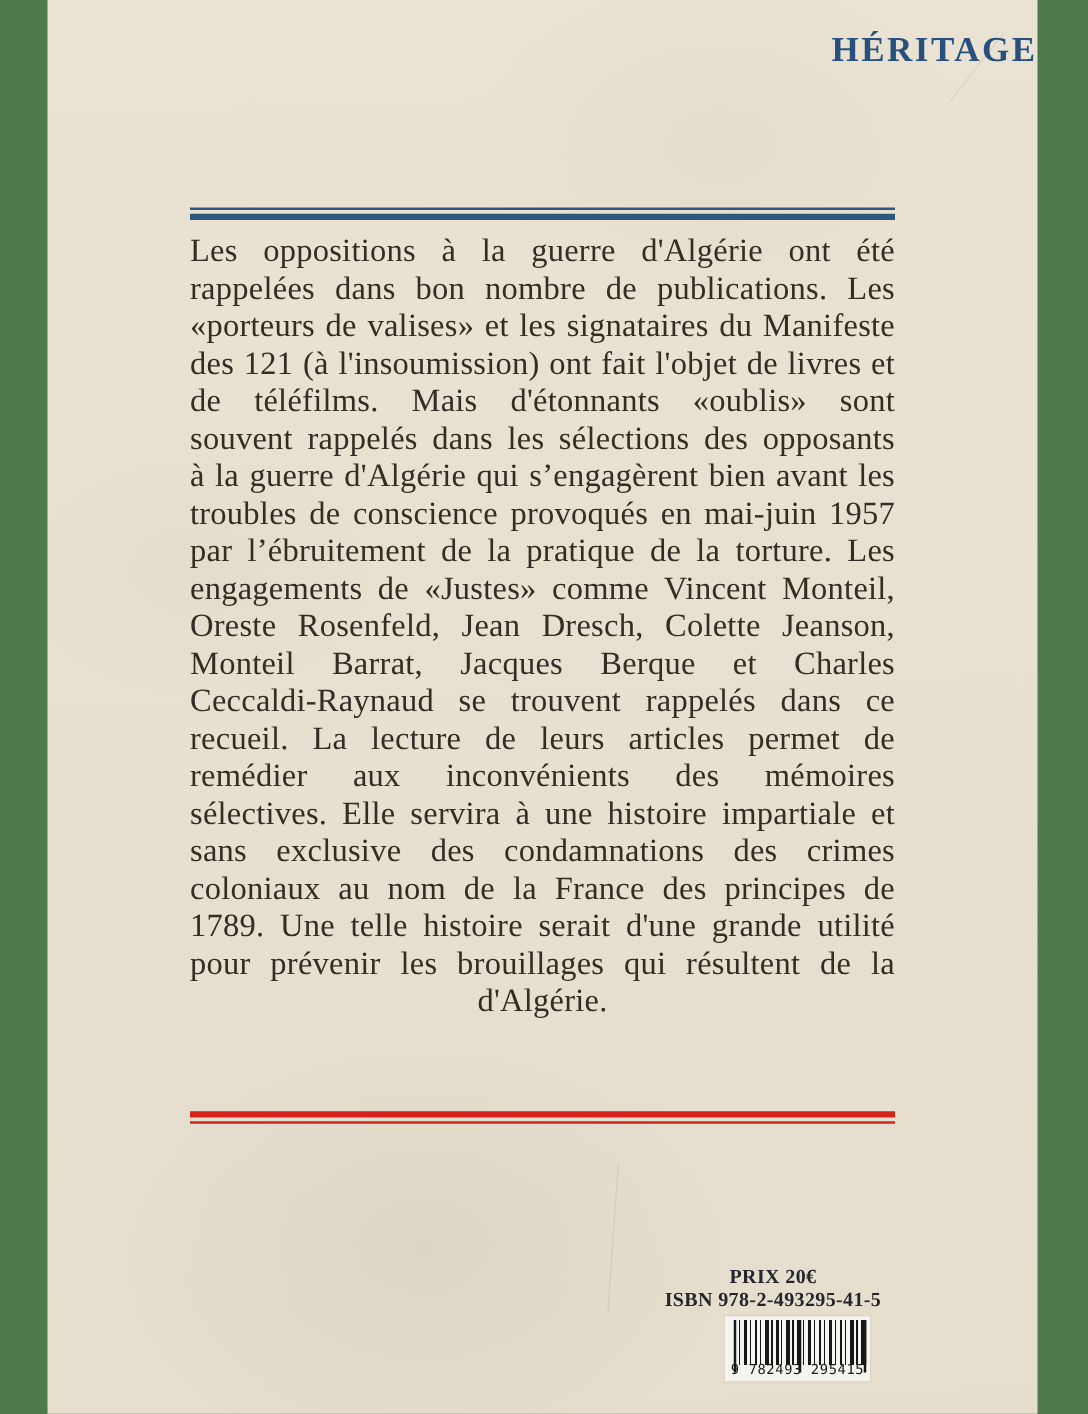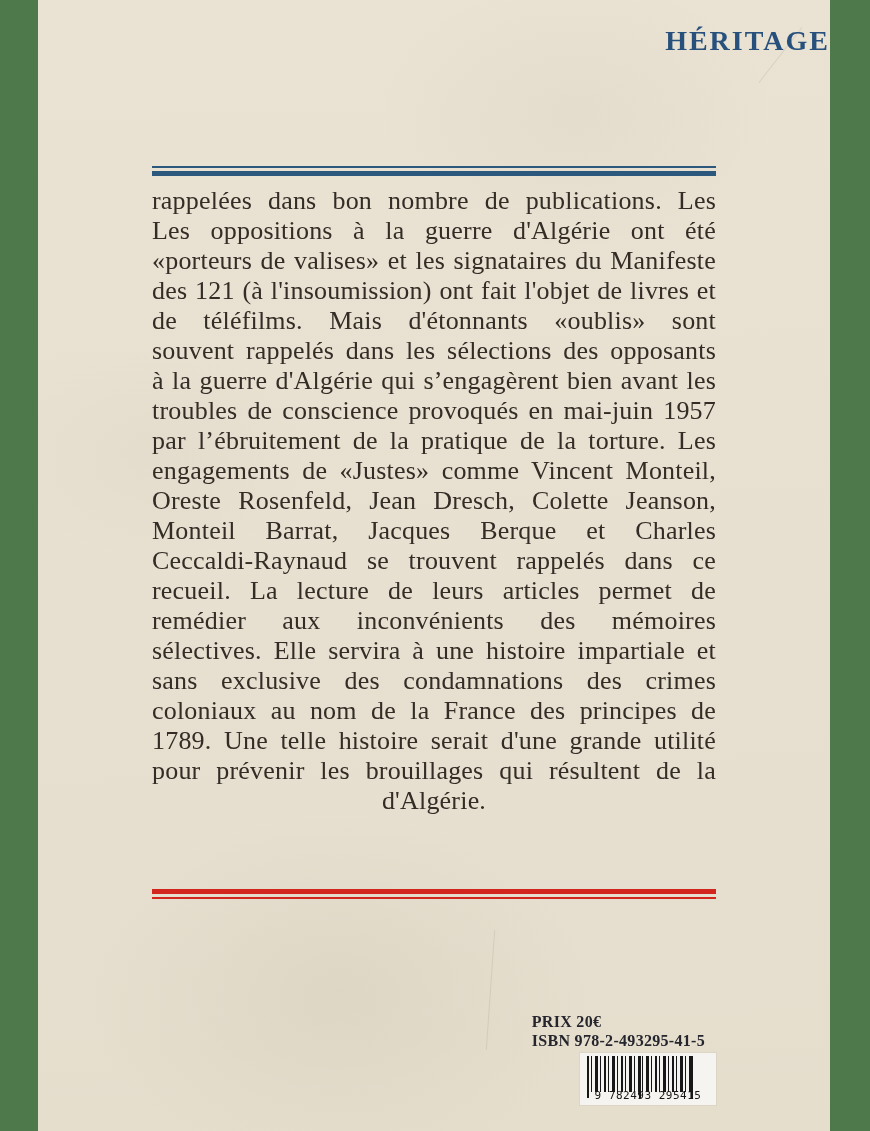--- a/index.html
+++ b/index.html
@@ -71,32 +71,32 @@
   }
   .body-line.last {
     text-align: left;
     text-align-last: center;
   }
 
   .footer-labels {
     position: absolute;
     top: 1012px;
     right: 125px;
-    text-align: left;
+    text-align: center;
     color: #25252d;
     font-weight: bold;
     font-size: 16px;
     line-height: 19px;
     letter-spacing: 0.3px;
   }
 
   .barcode-box {
     position: absolute;
     left: 542px; top: 1053px;
-    width: 136px; height: 52px;
+    width: 116px; height: 52px;
     background: #f5f4f0;
     box-shadow: 0 0 0 1px rgba(0,0,0,.04);
   }
   .barcode-bars {
     position: absolute;
     left: 7px; top: 3px;
     width: 106px; height: 36px;
     background: repeating-linear-gradient(90deg,
       #171717 0 2px, #f5f4f0 2px 4px,
       #171717 4px 5px, #f5f4f0 5px 8px,
@@ -129,22 +129,22 @@
   <div class="logo-block">
     <div class="logo-title">HÉRITAGE</div>
   </div>
 
   <div class="rule-wrap rule-top">
     <div class="rule-line thin"></div>
     <div class="rule-line thick"></div>
   </div>
 
   <div class="body-text">
+      <div class="body-line">Les oppositions à la guerre d'Algérie ont été</div>
       <div class="body-line">rappelées dans bon nombre de publications. Les</div>
-      <div class="body-line">Les oppositions à la guerre d'Algérie ont été</div>
       <div class="body-line">«porteurs de valises» et les signataires du Manifeste</div>
       <div class="body-line">des 121 (à l'insoumission) ont fait l'objet de livres et</div>
       <div class="body-line">de téléfilms. Mais d'étonnants «oublis» sont</div>
       <div class="body-line">souvent rappelés dans les sélections des opposants</div>
       <div class="body-line">à la guerre d'Algérie qui s’engagèrent bien avant les</div>
       <div class="body-line">troubles de conscience provoqués en mai-juin 1957</div>
       <div class="body-line">par l’ébruitement de la pratique de la torture. Les</div>
       <div class="body-line">engagements de «Justes» comme Vincent Monteil,</div>
       <div class="body-line">Oreste Rosenfeld, Jean Dresch, Colette Jeanson,</div>
       <div class="body-line">Monteil Barrat, Jacques Berque et Charles</div>

